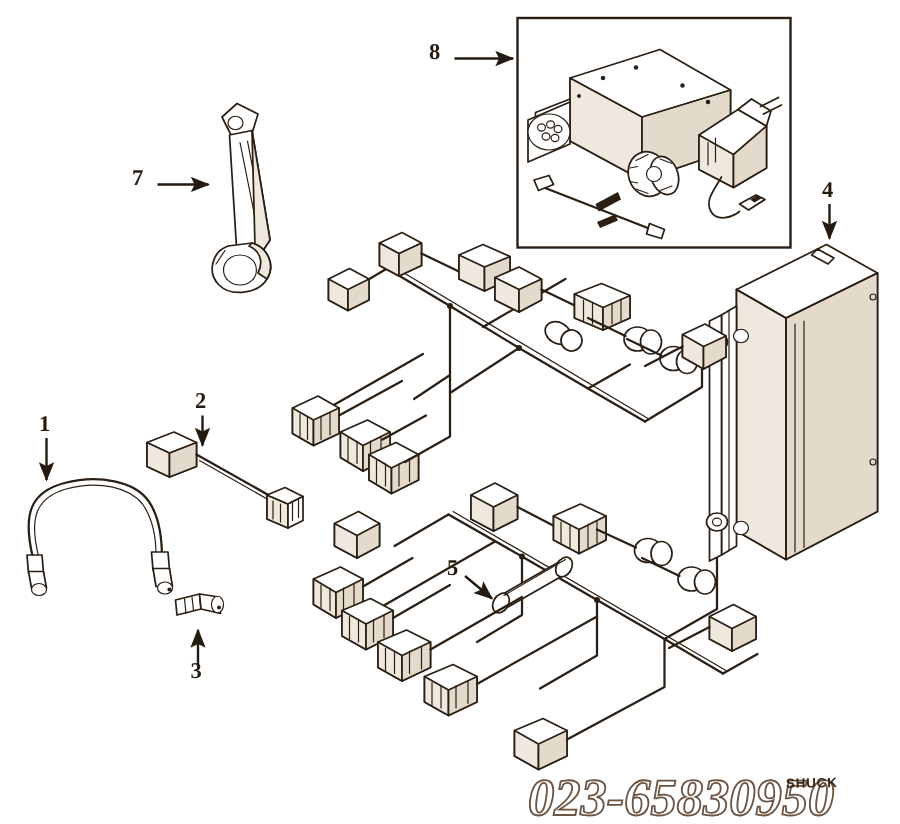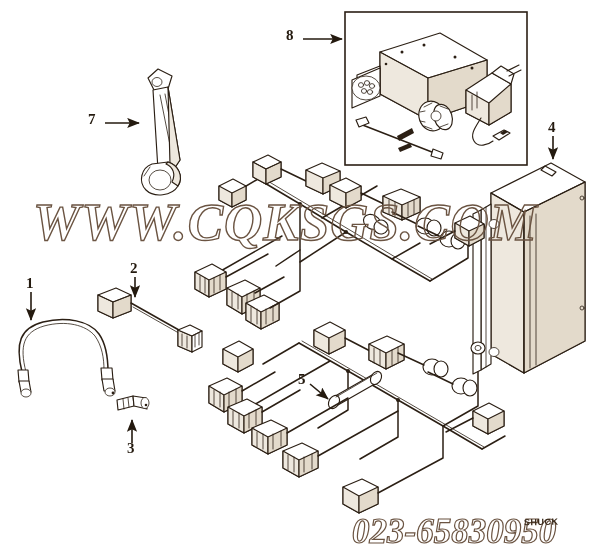--- a/index.html
+++ b/index.html
@@ -427,17 +427,16 @@
   </svg>
 
   <div class="callout-num" style="left:26px;top:276px;">1</div>
   <div class="callout-num" style="left:130px;top:261px;">2</div>
   <div class="callout-num" style="left:127px;top:441px;">3</div>
   <div class="callout-num" style="left:548px;top:120px;">4</div>
   <div class="callout-num" style="left:298px;top:372px;">5</div>
   <div class="callout-num" style="left:88px;top:112px;">7</div>
   <div class="callout-num" style="left:286px;top:28px;">8</div>
 
-  <div class="wm-main">WWW.CQKSGS.COM</div>
   <div class="wm-tel wm-tel-2">023-65830950</div>
   <div class="wm-badge">SHUCK</div>
 
 </div>
 
 </body></html>

